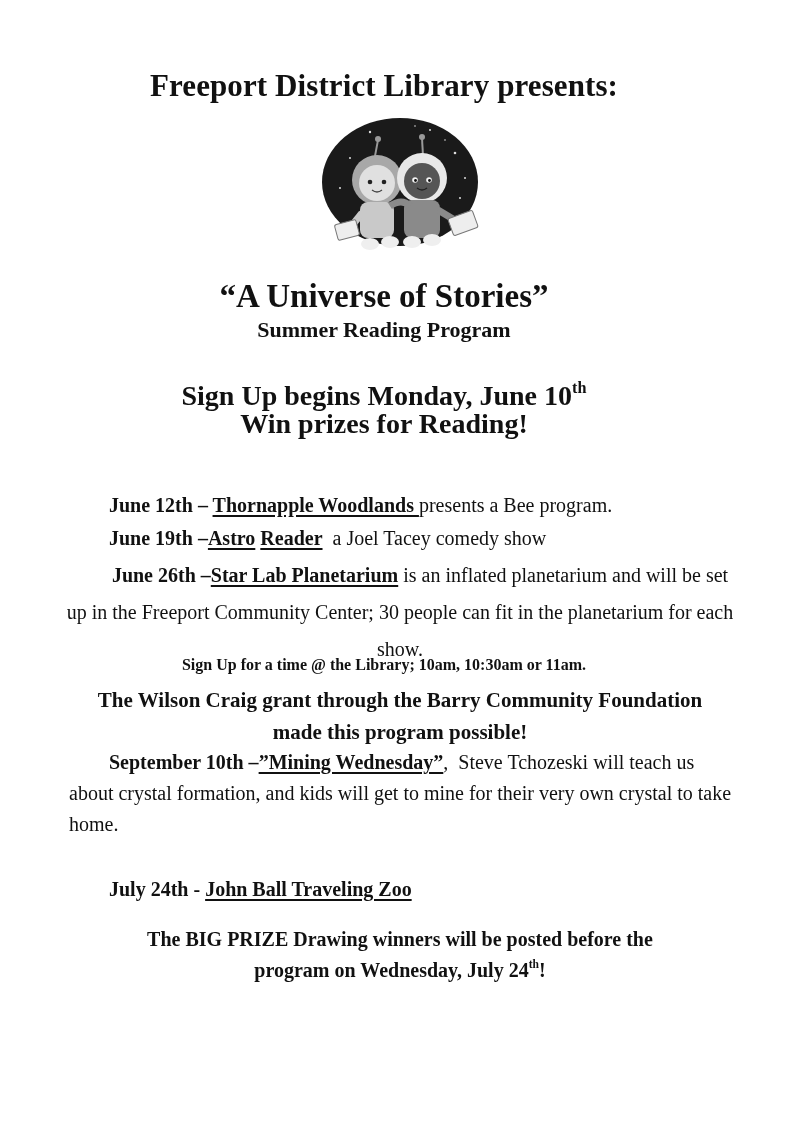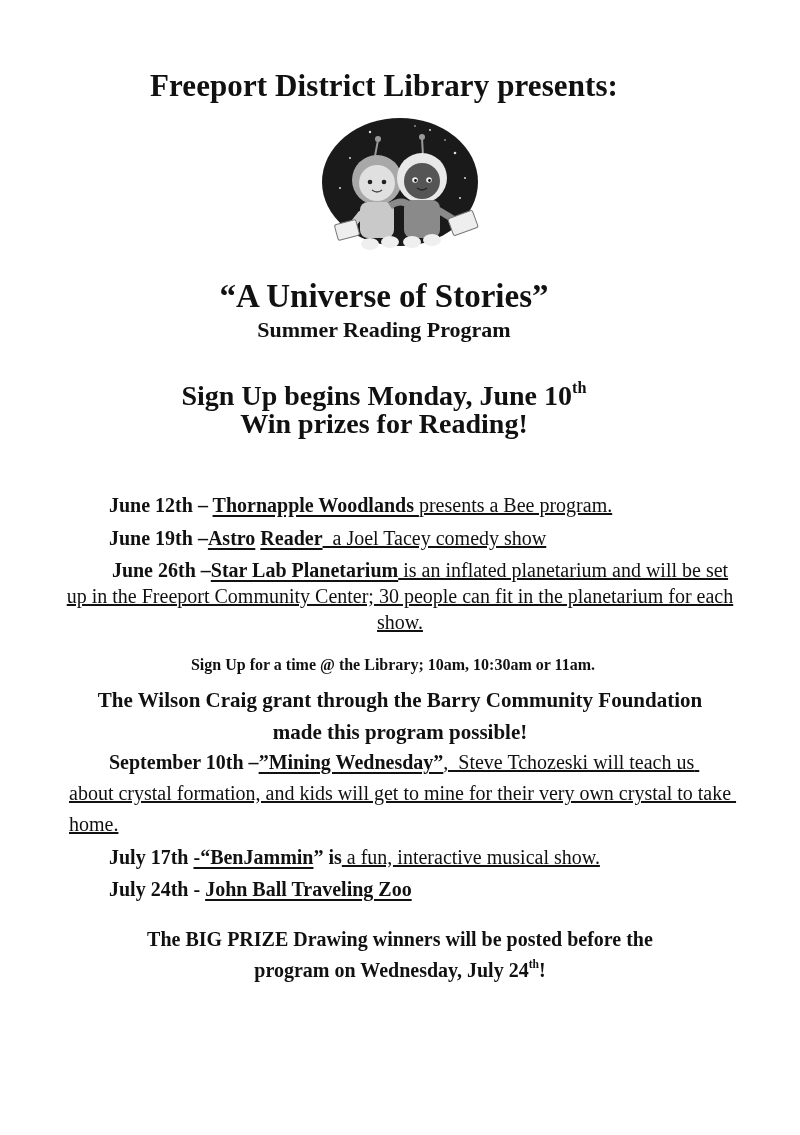--- a/index.html
+++ b/index.html
@@ -63,37 +63,36 @@
 
     .event {
       position: absolute;
       left: 69px;
       font-size: 20px;
       line-height: 30px;
       white-space: nowrap;
     }
     .event .date { font-weight: bold; margin-left: 40px; }
     .event .name { font-weight: bold; }
-    .event .desc { font-weight: normal; text-decoration: underline; }
+    .event .desc { font-weight: normal; }
 
     #event-0 { top: 490px; }
     #event-1 { top: 523px; }
     #event-2 {
       top: 557px;
       left: 60px;
       width: 680px;
       text-align: center;
       white-space: normal;
-      line-height: 26px;
+      line-height: 37px;
     }
     #signup-time {
       top: 656px;
       font-size: 16px;
       font-weight: bold;
-      padding-left: 9px;
     }
     #grant {
       top: 684px;
       left: 60px;
       width: 680px;
       font-size: 21px;
       font-weight: bold;
       line-height: 32px;
     }
     #event-3 {
@@ -195,23 +194,20 @@
 
   <div id="grant" class="abs center">
     <div>The Wilson Craig grant through the Barry Community Foundation</div>
     <div>made this program possible!</div>
   </div>
 
   <div id="event-3" class="event">
     <span class="date">September 10th –</span><u class="ul name">”Mining Wednesday”</u><span class="desc" style="white-space:pre-wrap">,  Steve Tchozeski will teach us about crystal formation, and kids will get to mine for their very own crystal to take home.</span>
   </div>
 
-  <div id="event-4" class="event">
-    <span class="date">July 17th </span><u class="ul name">-“BenJammin</u><span class="b">” is</span><span class="desc"> a fun, interactive musical show.</span>
-  </div>
 
   <div id="event-5" class="event">
     <span class="date">July 24th - </span><u class="ul name">John Ball Traveling Zoo</u><span class="desc"></span>
   </div>
 
   <div id="big-prize" class="abs center">
     <div>The BIG PRIZE Drawing winners will be posted before the</div>
     <div><span>program on Wednesday, July 24</span><sup>th</sup><span>!</span></div>
   </div>
 

